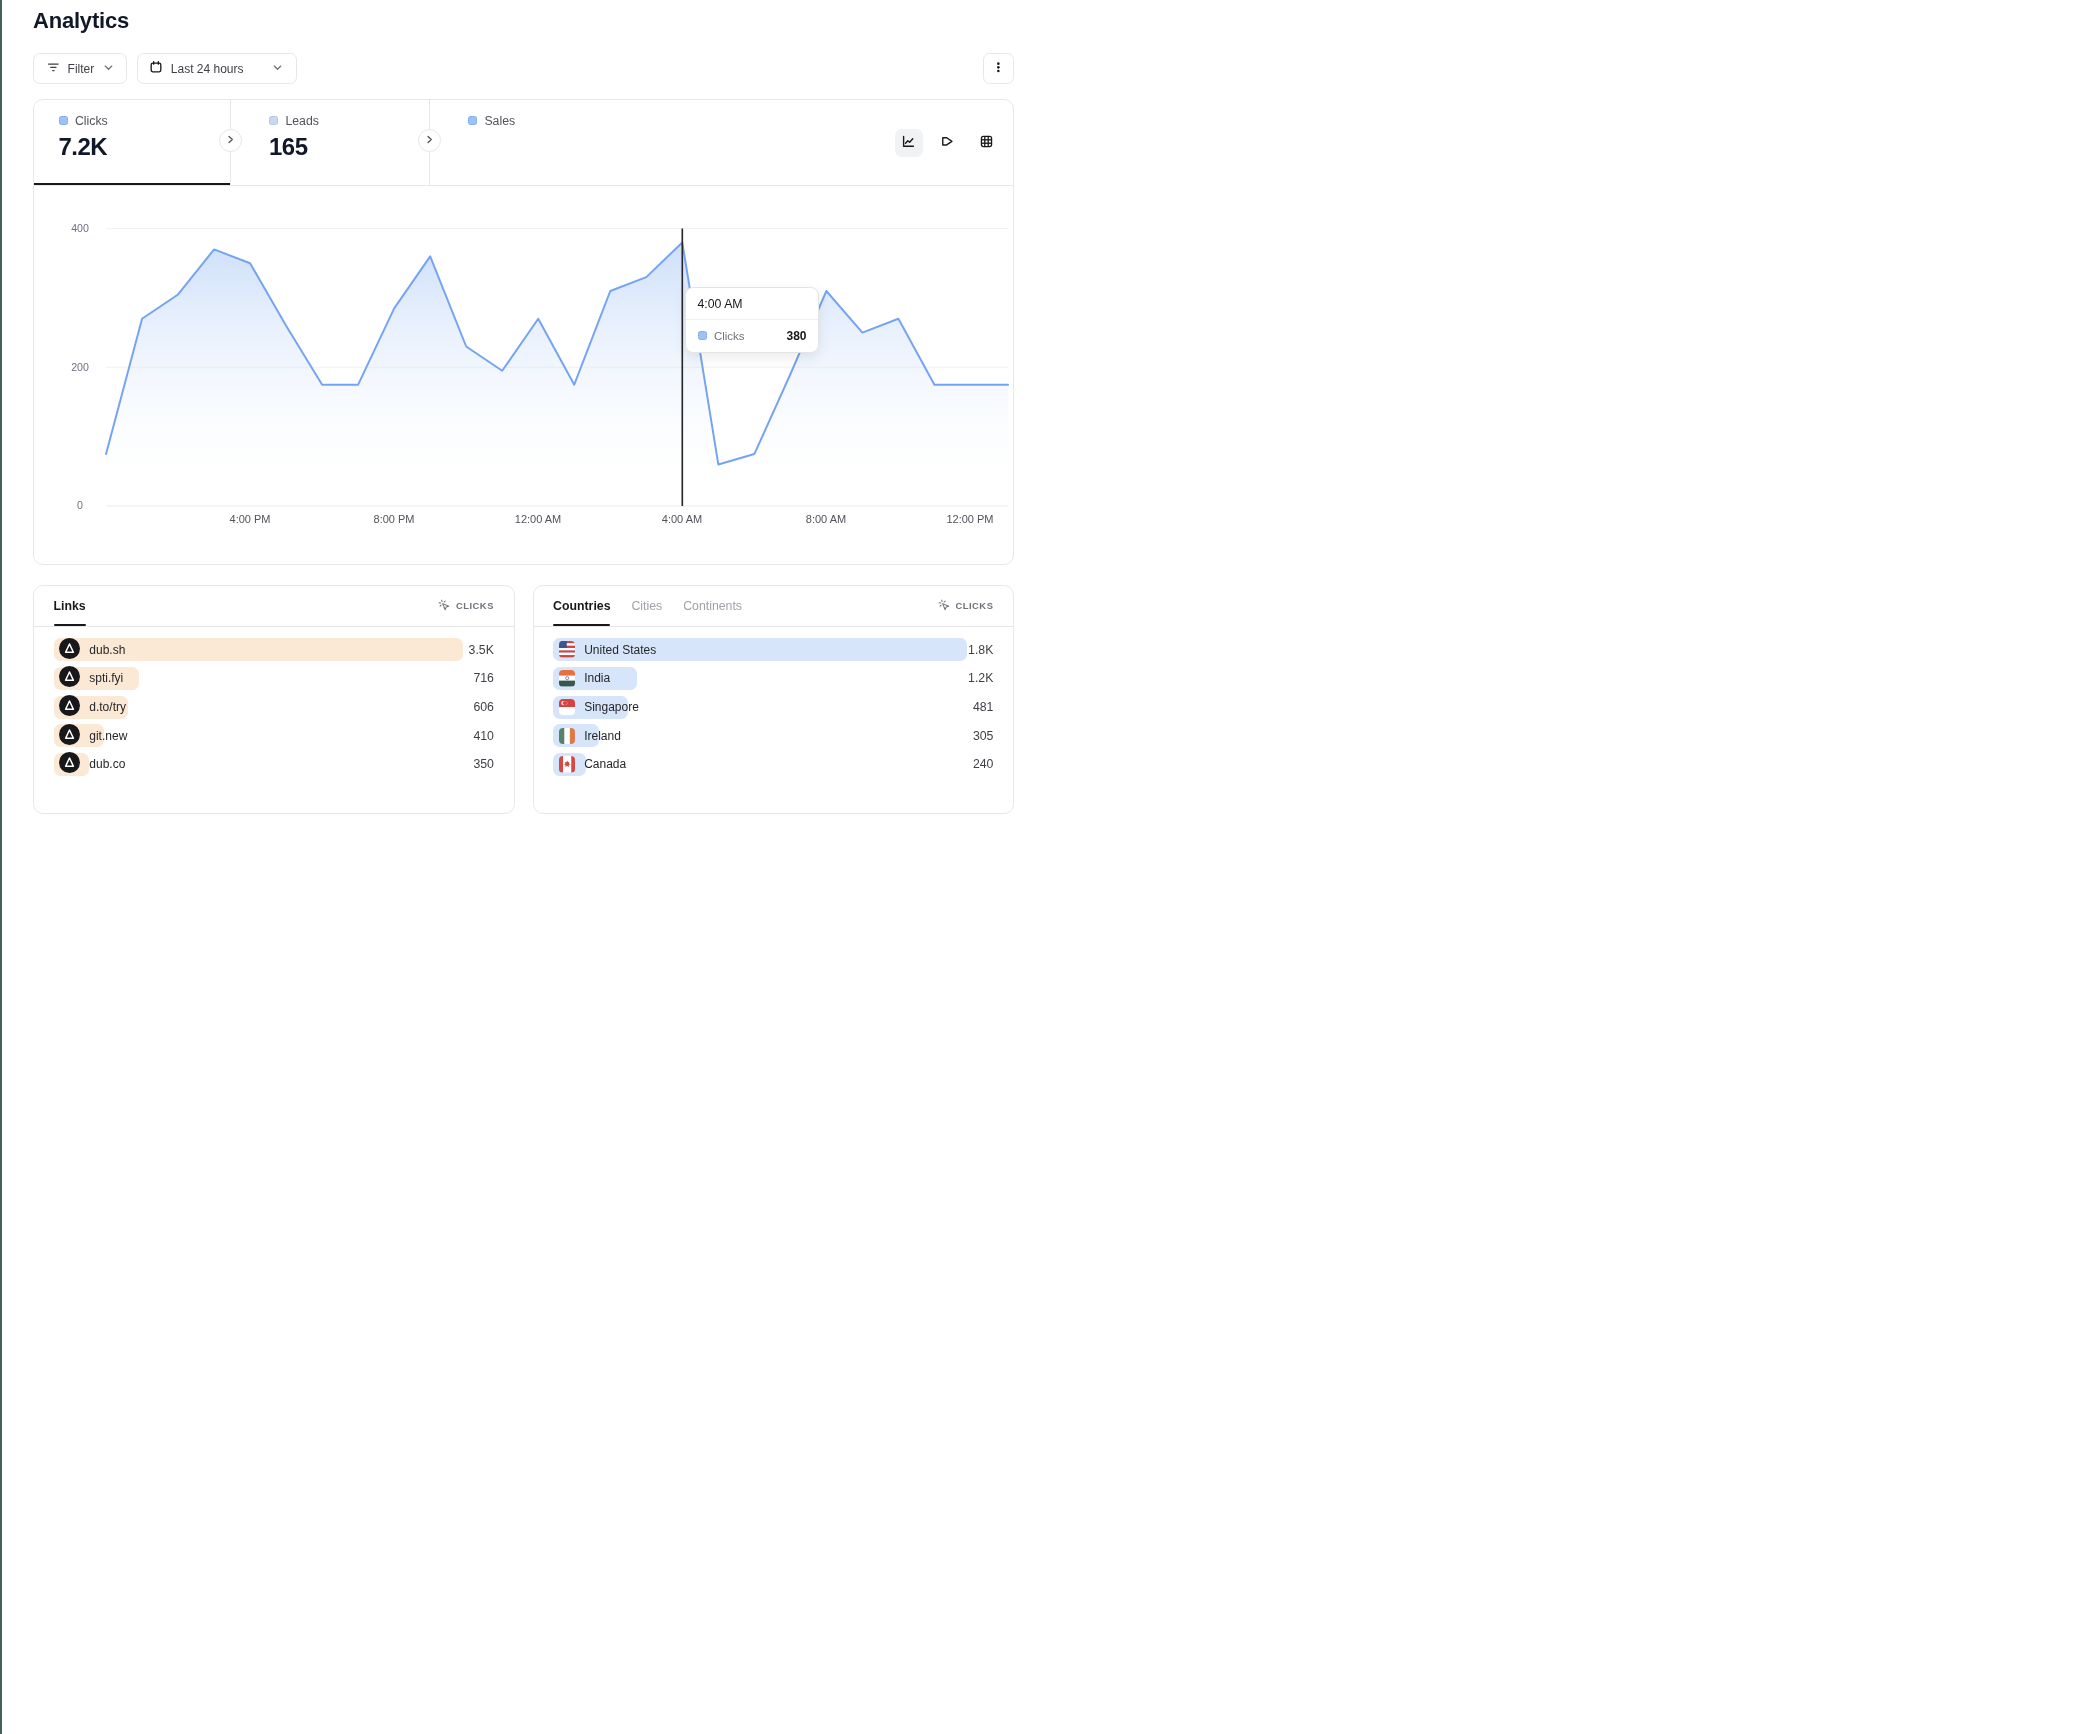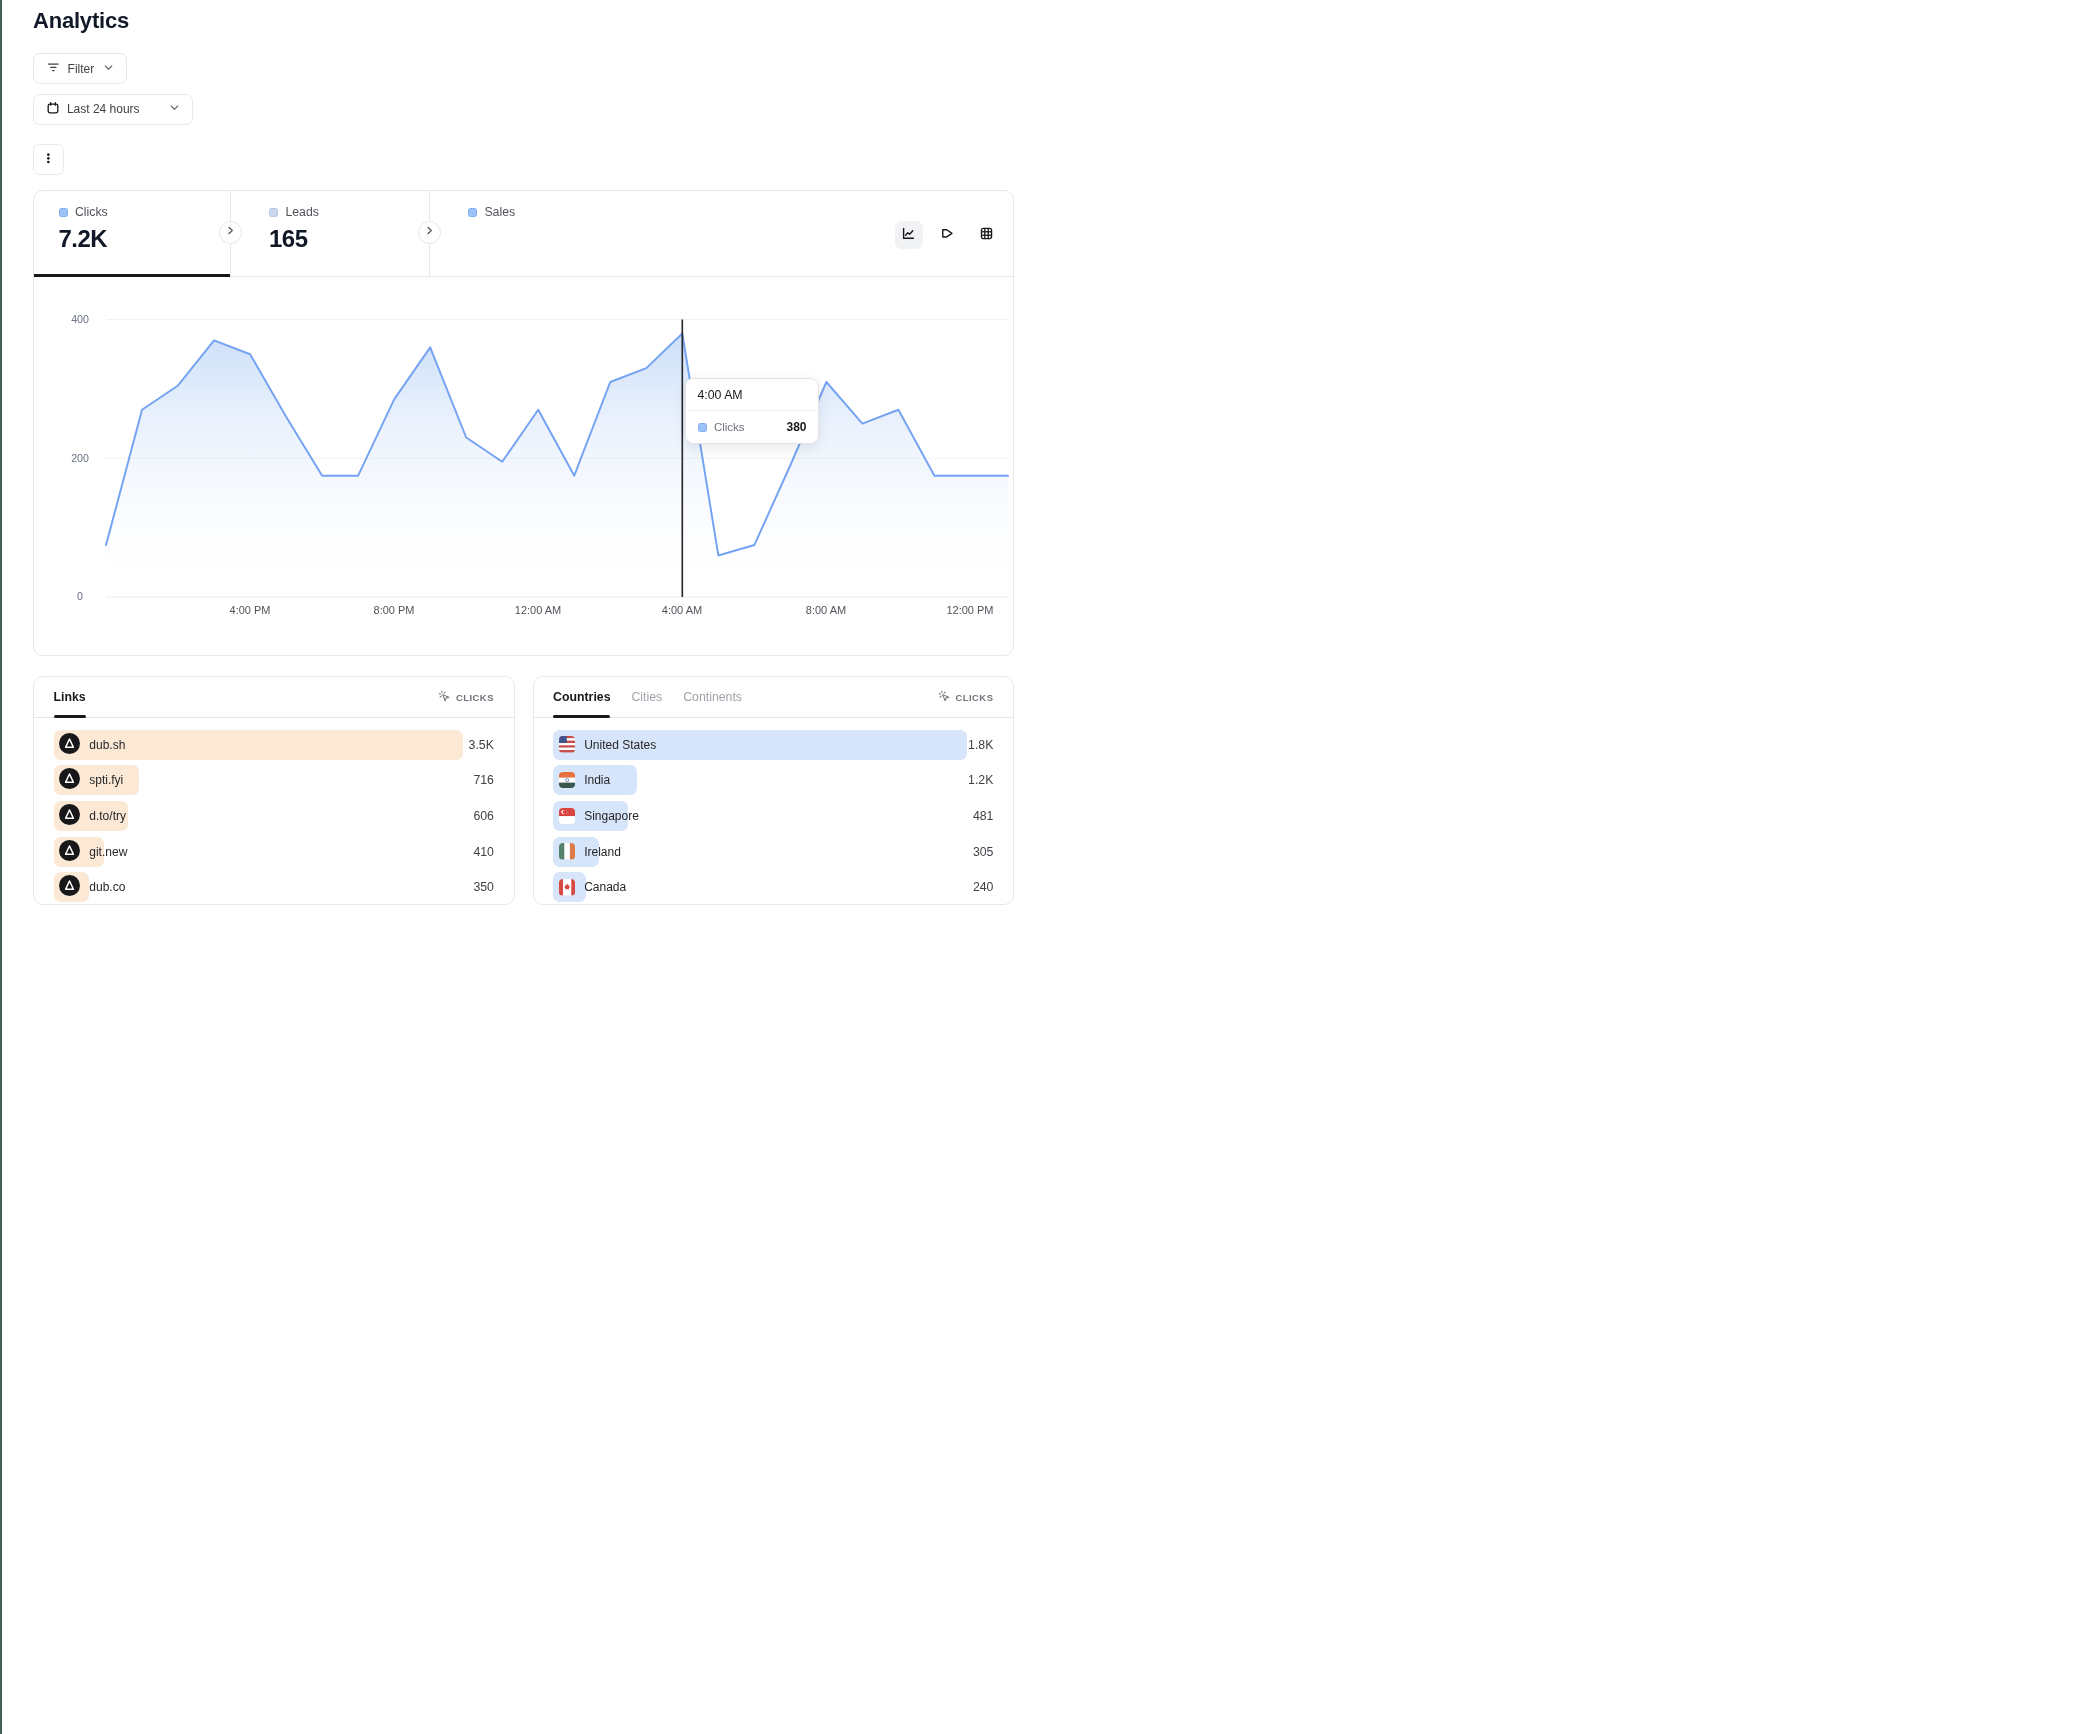--- a/index.html
+++ b/index.html
@@ -4,21 +4,21 @@
 <style>
   * { margin:0; padding:0; box-sizing:border-box; }
   html,body { background:#fff; }
   body { font-family:"Liberation Sans", sans-serif; color:#18181b; }
   .accent-strip { position:fixed; left:0; top:0; bottom:0; width:1.6px; background:#44605a; }
   .page { width:1047px; min-height:867px; padding:0 33px 24.5px 33px; position:relative; }
 
   h1.page-title { font-size:22px; font-weight:700; padding-top:8px; letter-spacing:-0.2px; color:#111827; }
 
   
-  .toolbar { display:flex; align-items:flex-start; gap:9.8px; margin-top:19px;flex-direction:column; }
+  .toolbar { display:flex; align-items:flex-end; gap:9.8px; margin-top:19px; }
   .btn { height:31px; border:0.8px solid #e5e7eb; border-radius:6.5px; background:#fff;
          display:inline-flex; align-items:center; gap:7.4px; padding:0 11.5px;
          font-size:12px; color:#3f3f46; cursor:pointer; }
   .btn svg { flex:0 0 auto; }
   .btn-date { width:160px; }
   .btn-date .date-label { flex:1; text-align:left; }
   .toolbar-spacer { flex:1; }
   .btn-kebab { width:31px; justify-content:center; padding:0; }
 
   
@@ -57,21 +57,21 @@
   .bottom-row { display:flex; gap:18px; margin-top:20px; }
   .panel { flex:1; border:0.8px solid #e5e7eb; border-radius:9.8px; height:229px; background:#fff; }
   .panel-header { height:41px; border-bottom:0.8px solid #e5e7eb; display:flex; align-items:center; padding:0 19.6px; }
   .tabs { display:flex; gap:21px; height:100%; align-items:center; }
   .tab { font-size:12.3px; color:#a1a1aa; height:100%; display:flex; align-items:center; position:relative; cursor:pointer; }
   .tab.active { color:#18181b; font-weight:700; }
   .tab.active::after { content:""; position:absolute; left:0; right:0; bottom:-0.8px; height:2.5px; background:#18181b; border-radius:1.6px; }
   .metric { margin-left:auto; display:flex; align-items:center; gap:5.7px; color:#71717a;
             font-size:9.4px; font-weight:600; letter-spacing:0.5px; }
   .rows { padding:11.5px 19.6px 0; }
-  .row { position:relative; height:30px; margin-bottom:5.7px; display:flex; align-items:center; cursor:pointer; }
+  .row { position:relative; height:23px; margin-bottom:5.7px; display:flex; align-items:center; cursor:pointer; }
   .bar { position:absolute; left:0; top:0; bottom:0; border-radius:6.5px; }
   .row-icon { position:relative; z-index:1; margin-left:5.7px; display:flex; align-items:center; }
   .flag-wrap { width:16.4px; height:16.4px; border-radius:4.1px; overflow:hidden; display:block; }
   .row-label { position:relative; z-index:1; margin-left:9px; font-size:12px; color:#27272a; }
   .row-value { position:relative; z-index:1; margin-left:auto; font-size:12.3px; color:#3f3f46; }
 </style>
 </head>
 <body>
 
 <div class="accent-strip"></div>

